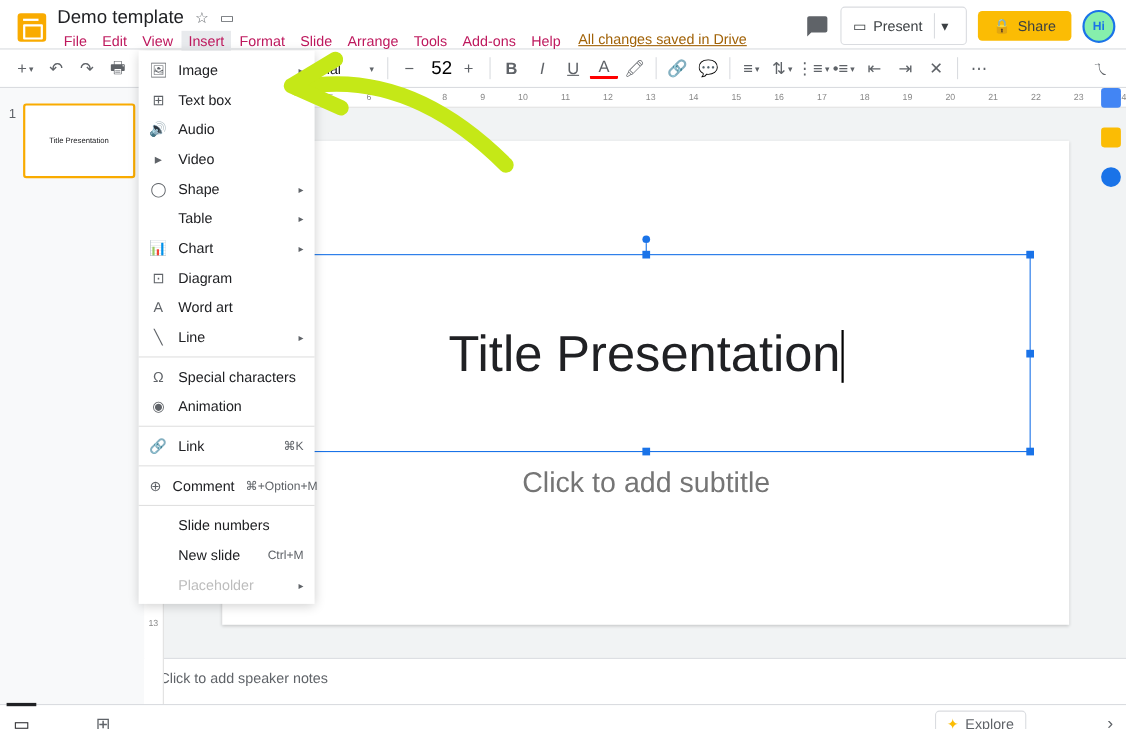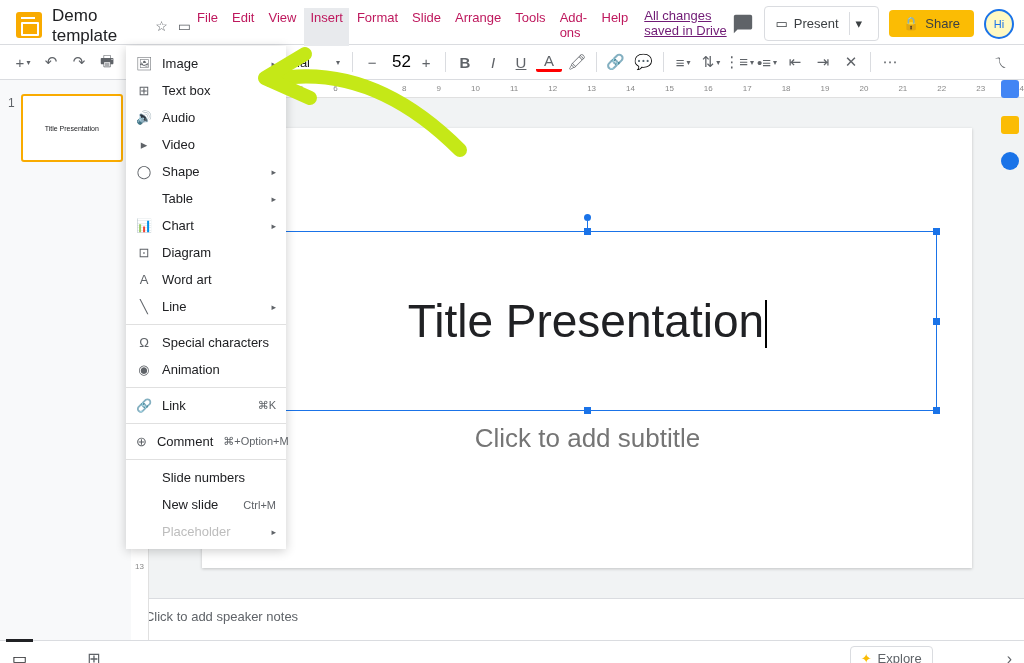--- a/index.html
+++ b/index.html
@@ -3,34 +3,34 @@
 <meta charset="utf-8">
 <style>
 * { margin: 0; padding: 0; box-sizing: border-box; font-family: Arial, sans-serif; }
 body { width: 1024px; height: 663px; overflow: hidden; background: #fff; position: relative; }
 
 .header { display: flex; align-items: flex-start; padding: 6px 10px 0 10px; height: 44px; }
 .logo { width: 38px; height: 38px; display: flex; align-items: center; justify-content: center; }
 .logo-box { width: 26px; height: 26px; background: #f9ab00; border-radius: 3px; position: relative; }
 .logo-box::before { content: ''; position: absolute; left: 5px; top: 5px; width: 14px; height: 2px; background: #fff; }
 .logo-box::after { content: ''; position: absolute; left: 5px; top: 10px; width: 14px; height: 10px; border: 2px solid #fff; border-radius: 1px; }
-.title-area { flex: 1; display: flex; flex-direction: row; margin-left: 4px; }
+.title-area { flex: 1; display: flex; flex-direction: column; margin-left: 4px; }
 .title-row { display: flex; align-items: center; gap: 10px; }
 .doc-title { font-size: 17px; color: #202124; }
 .star-icon, .folder-icon { font-size: 14px; color: #5f6368; cursor: pointer; }
 .menu-bar { display: flex; gap: 2px; margin-top: 2px; }
 .menu-item { font-size: 13px; color: #be185d; padding: 2px 6px; cursor: pointer; }
 .menu-item.active { background: #e8eaed; }
-.drive-status { font-size: 13px; color: #701a75; text-decoration: underline; margin-left: 8px; cursor: pointer; }
+.drive-status { font-size: 13px; color: #a16207; text-decoration: underline; margin-left: 8px; cursor: pointer; }
 .header-right { display: flex; align-items: center; gap: 10px; }
 .comment-icon { width: 22px; height: 22px; color: #5f6368; cursor: pointer; }
 .present-btn { display: flex; align-items: center; border: 1px solid #dadce0; border-radius: 4px; padding: 5px 10px; font-size: 13px; cursor: pointer; gap: 6px; color: #3c4043; }
 .present-drop { border-left: 1px solid #dadce0; padding: 4px 6px; margin-left: 4px; }
 .share-btn { background: #fbbc04; color: #3c4043; border-radius: 4px; padding: 6px 14px; font-size: 13px; font-weight: 500; cursor: pointer; display: flex; align-items: center; gap: 6px; }
-.avatar { width: 30px; height: 30px; border-radius: 50%; border: 2px solid #1a73e8; display: flex; align-items: center; justify-content: center; background: #fef9c3; color: #1a73e8; font-size: 11px; font-weight: normal; }
+.avatar { width: 30px; height: 30px; border-radius: 50%; border: 2px solid #1a73e8; display: flex; align-items: center; justify-content: center; background: #86efac; color: #1a73e8; font-size: 11px; font-weight: bold; }
 
 .toolbar { height: 36px; border-top: 1px solid #dadce0; border-bottom: 1px solid #dadce0; display: flex; align-items: center; padding: 0 10px; gap: 2px; background: #fff; }
 .tool-btn { width: 26px; height: 26px; display: flex; align-items: center; justify-content: center; color: #5f6368; cursor: pointer; border-radius: 2px; font-size: 15px; }
 .tool-btn.drop::after { content: '▾'; font-size: 8px; margin-left: 2px; }
 .tool-sep { width: 1px; height: 20px; background: #dadce0; margin: 0 4px; }
 .font-select { border: none; font-size: 13px; color: #202124; width: 50px; cursor: pointer; }
 .font-drop { font-size: 8px; color: #5f6368; margin-right: 6px; }
 .size-val { font-size: 17px; width: 24px; text-align: right; }
 .tool-collapse { margin-left: auto; }
 

